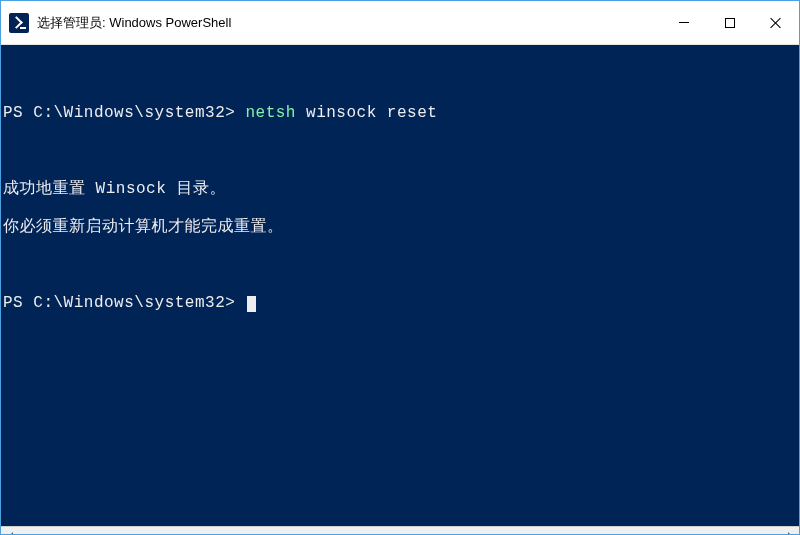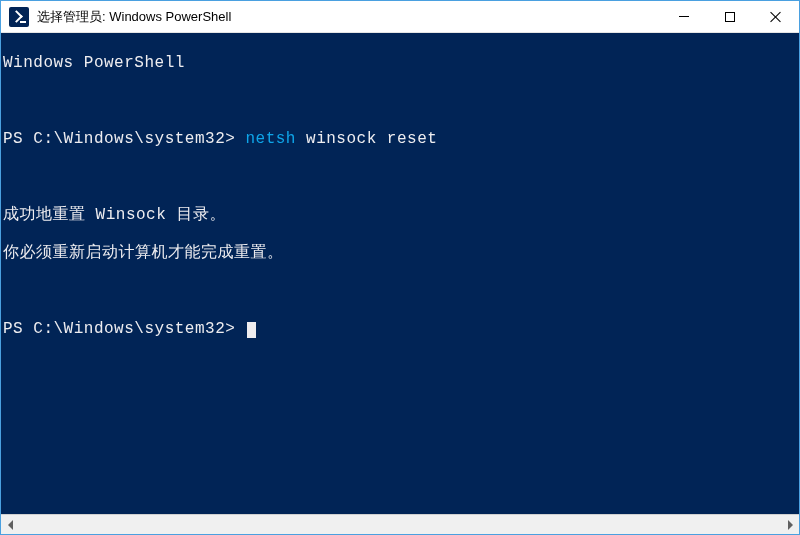--- a/index.html
+++ b/index.html
@@ -9,21 +9,21 @@
     }
     body {
       width: 800px;
       height: 535px;
       font-family: "Segoe UI", Tahoma, sans-serif;
       background: #fff;
       overflow: hidden;
       border: 1px solid #4aa0e0;
     }
     .titlebar {
-      height: 32px;
+      height: 44px;
       background: #ffffff;
       display: flex;
       align-items: center;
       border-bottom: 1px solid #e5e5e5;
     }
     .titlebar-icon {
       width: 20px;
       height: 20px;
       margin-left: 8px;
       margin-right: 8px;
@@ -109,21 +109,21 @@
       line-height: 19px;
       color: #eeedf0;
       white-space: pre;
       overflow: hidden;
       letter-spacing: 0.5px;
     }
     .terminal-line {
       min-height: 19px;
     }
     .cmd-yellow {
-      color: #0ea5e9;
+      color: #86efac;
     }
     .cursor {
       display: inline-block;
       width: 9px;
       height: 16px;
       background: #eeedf0;
       vertical-align: text-bottom;
       margin-left: 2px;
     }
     .hscroll {
@@ -174,21 +174,20 @@
     <div class="titlebar-btn">
       <div class="max-glyph"></div>
     </div>
     <div class="titlebar-btn close">
       <div class="close-glyph"></div>
     </div>
   </div>
 </div>
 
 <div class="terminal">
-<div class="terminal-line">Windows PowerShell</div>
 <div class="terminal-line"></div>
 <div class="terminal-line"><span>PS C:\Windows\system32&gt; </span><span class="cmd-yellow">netsh</span><span> winsock reset</span></div>
 <div class="terminal-line"></div>
 <div class="terminal-line">成功地重置 Winsock 目录。</div>
 <div class="terminal-line">你必须重新启动计算机才能完成重置。</div>
 <div class="terminal-line"></div>
 <div class="terminal-line"><span>PS C:\Windows\system32&gt; </span><span class="cursor"></span></div>
 </div>
 
 <div class="hscroll">

